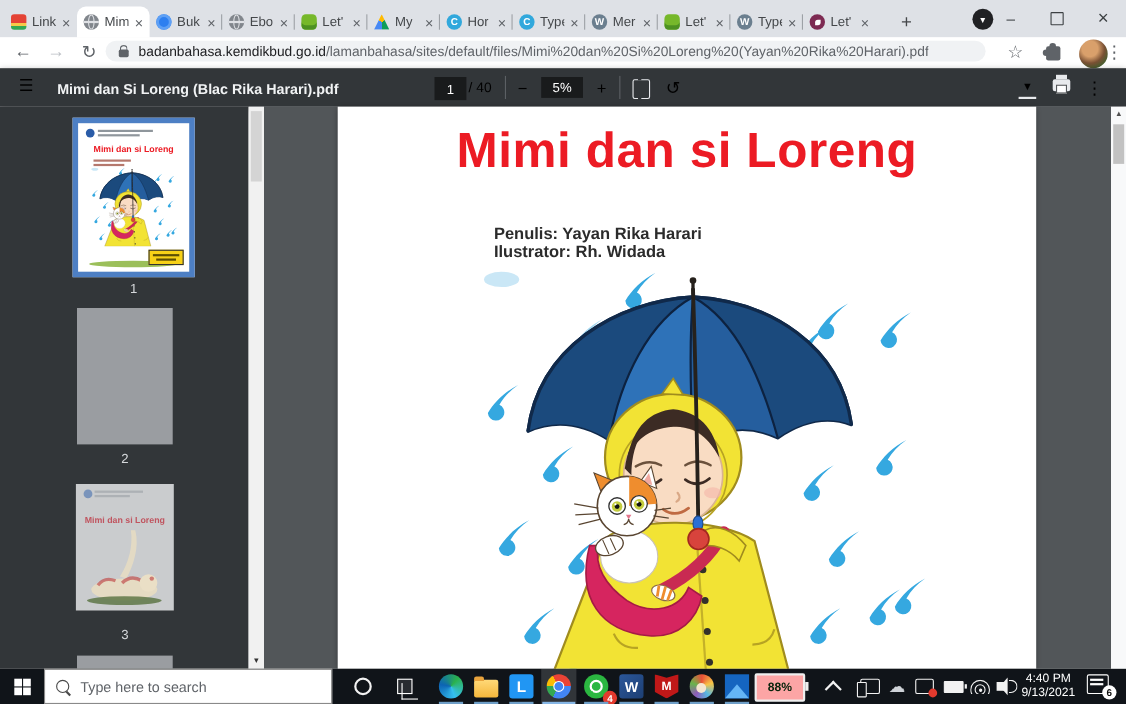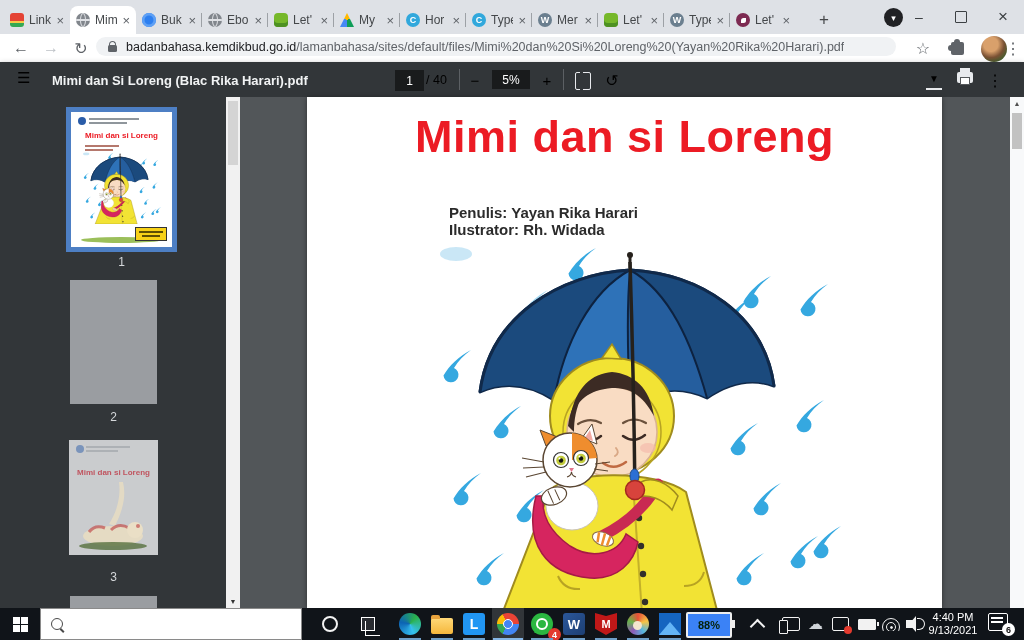--- a/index.html
+++ b/index.html
@@ -130,21 +130,21 @@
     font-size:9px;font-weight:bold;display:flex;align-items:center;justify-content:center;padding:0 2px;box-sizing:border-box;}
   .wordic{width:22px;height:22px;background:linear-gradient(135deg,#2b579a,#1d3f73);border-radius:3px;color:#fff;font-weight:bold;font-size:13px;
     display:flex;align-items:center;justify-content:center;}
   .mcafee{width:22px;height:22px;background:#c01818;clip-path:polygon(0 0,50% 14%,100% 0,100% 72%,50% 100%,0 72%);
     color:#fff;font-weight:bold;font-size:11px;display:flex;align-items:center;justify-content:center;}
   .paintic{width:22px;height:22px;border-radius:50%;background:conic-gradient(#e94f37,#f6c445,#57b8e0,#8e5bb8,#69b34c,#e94f37);position:relative;}
   .paintic::before{content:"";position:absolute;left:6px;top:8px;width:9px;height:9px;border-radius:50%;background:#f4e6cf;}
   .photoic{width:22px;height:22px;background:#1565c0;position:relative;overflow:hidden;}
   .photoic::before{content:"";position:absolute;left:0;bottom:0;width:0;height:0;border-left:11px solid transparent;border-right:11px solid transparent;
     border-bottom:13px solid #64b5f6;}
-  .battw{position:absolute;left:686px;top:612px;width:42px;height:22px;border:2px solid #eee;border-radius:2px;background:#3b82f6;
+  .battw{position:absolute;left:686px;top:612px;width:42px;height:22px;border:2px solid #eee;border-radius:2px;background:#fca5a5;
     color:#06230a;font-size:11px;font-weight:bold;display:flex;align-items:center;justify-content:center;}
   .battw::after{content:"";position:absolute;right:-5px;top:6px;width:3px;height:8px;background:#eee;}
   .tray{position:absolute;top:608px;height:32px;display:flex;align-items:center;color:#f2f2f2;}
   .chevup{width:9px;height:9px;border-left:2px solid #f2f2f2;border-top:2px solid #f2f2f2;transform:rotate(45deg);margin-top:4px;}
   .tabletic{width:16px;height:12px;border:1.6px solid #f2f2f2;border-radius:2px;position:relative;}
   .tabletic::before{content:"";position:absolute;left:-4px;top:2px;width:7px;height:12px;background:#101419;border:1.6px solid #f2f2f2;border-radius:1px;}
   .cloudic{font-size:15px;color:#cfd3d8;}
   .dispic{width:15px;height:12px;border:1.6px solid #f2f2f2;border-radius:2px;position:relative;}
   .dispic::after{content:"";position:absolute;right:-4px;bottom:-4px;width:8px;height:8px;border-radius:50%;background:#e33a2e;}
   .battic{width:16px;height:9px;border:1.4px solid #f2f2f2;border-radius:1px;position:relative;background:#f2f2f2;}
@@ -432,20 +432,21 @@
   <div class="startbtn">
       <span class="winlogo">
         <span></span>
         <span></span>
         <span></span>
         <span></span>
       </span>
     </div>
   <div class="tsearch">
     <span class="mag"></span>
+    <input placeholder="Type here to search" style="">
   </div>
   <div class="ttile" style="left:314px;">
       <span class="cortana"></span>
     </div>
   <div class="ttile" style="left:352px;">
       <span class="taskview"></span>
     </div>
   <div class="ttile running" style="left:394px;">
       <span class="edgeic"></span>
     </div>

